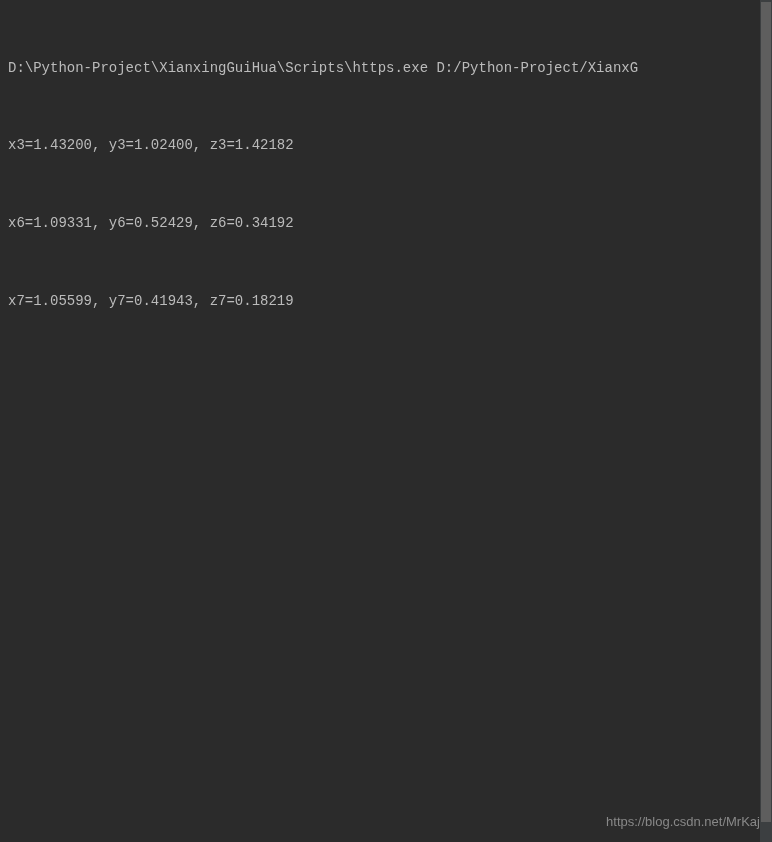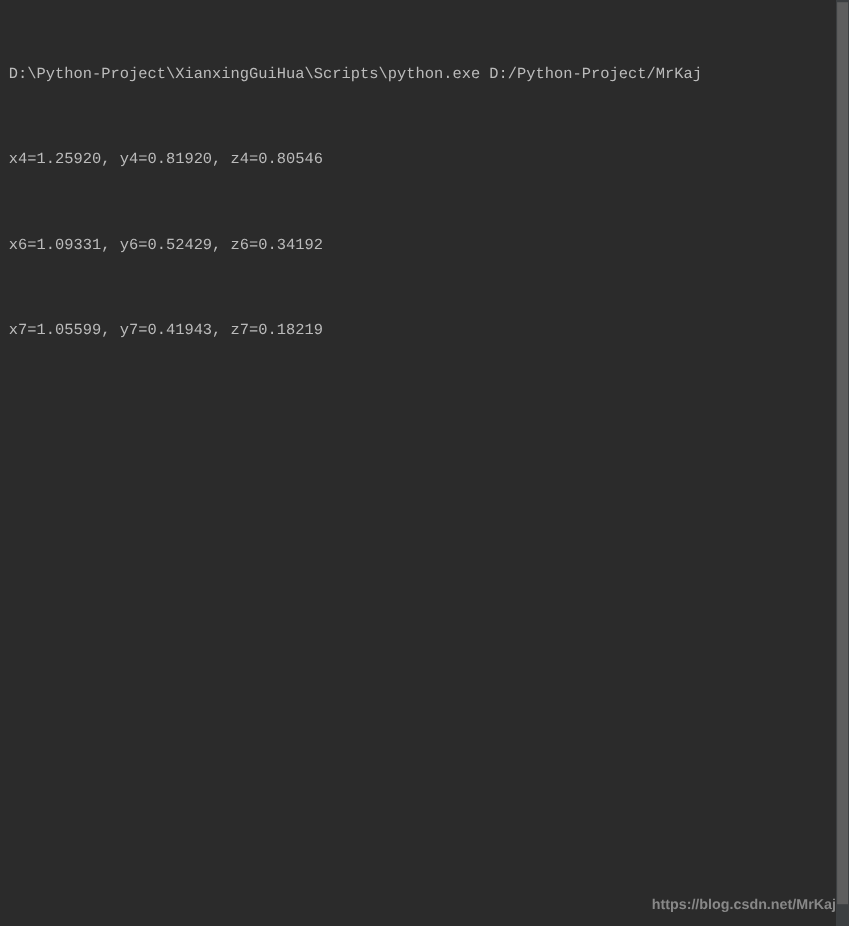--- a/index.html
+++ b/index.html
@@ -25,21 +25,20 @@
     .line {
       display: block;
     }
     .watermark {
       position: absolute;
       bottom: 8px;
       right: 12px;
       color: #888888;
       font-size: 13px;
       font-family: Arial, sans-serif;
-      font-weight: bold;
     }
     .scrollbar {
       position: absolute;
       right: 0;
       top: 0;
       width: 12px;
       height: 100%;
       background-color: #3c3f41;
     }
     .scrollbar-thumb {
@@ -49,22 +48,22 @@
       width: 10px;
       height: 820px;
       background-color: #5e5e5e;
       border-radius: 0;
     }
   </style>
 </head>
 <body>
 
 <div class="console-output">
-  <span class="line">D:\Python-Project\XianxingGuiHua\Scripts\python.exe D:/Python-Project/MrKaj</span>
-  <span class="line">x4=1.25920, y4=0.81920, z4=0.80546</span>
+  <span class="line">D:\Python-Project\XianxingGuiHua\Scripts\https.exe D:/Python-Project/XianxG</span>
+  <span class="line">x3=1.43200, y3=1.02400, z3=1.42182</span>
   <span class="line">x6=1.09331, y6=0.52429, z6=0.34192</span>
   <span class="line">x7=1.05599, y7=0.41943, z7=0.18219</span>
   
   
   
   
   
   
   
   

